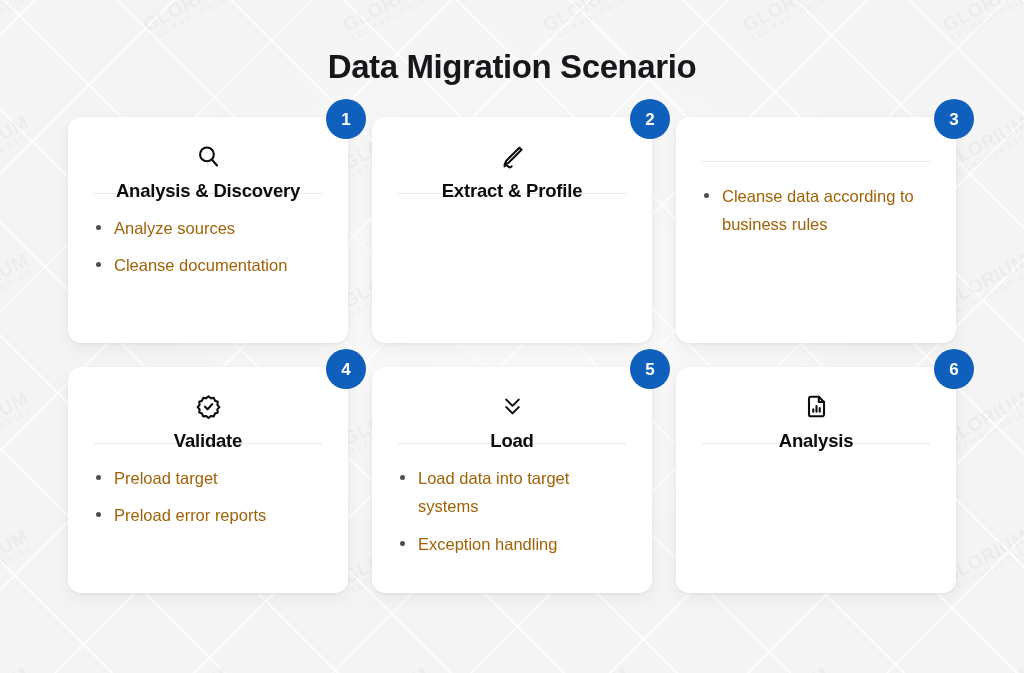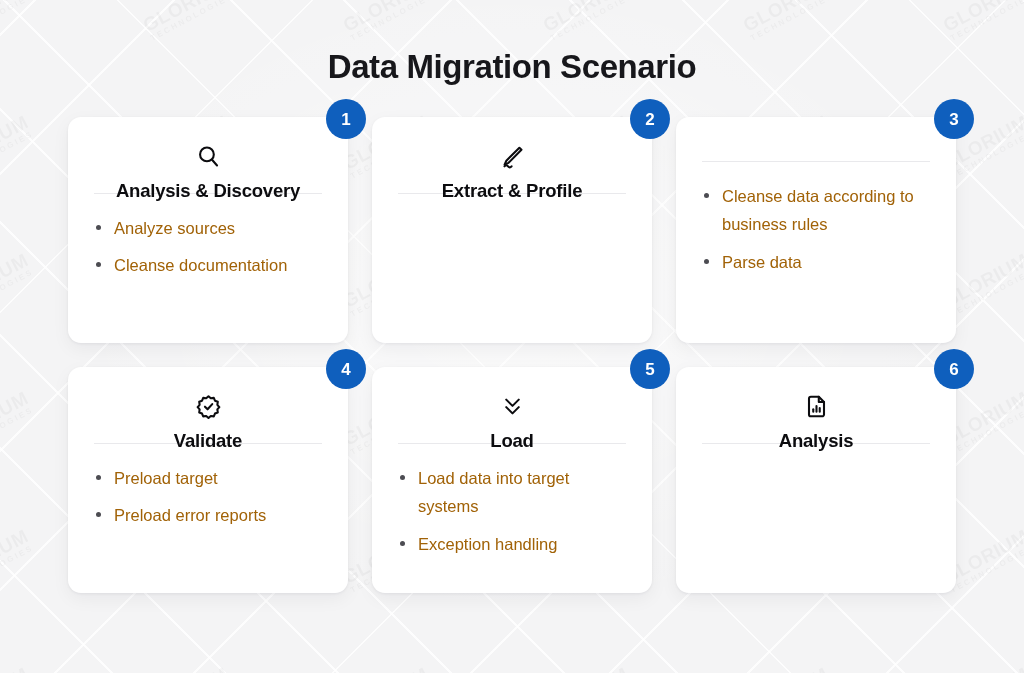--- a/index.html
+++ b/index.html
@@ -335,21 +335,20 @@
           </span>
           <span class="card-title">Extract &amp; Profile</span>
         </div>
         <div class="divider"></div>
       </div>
       <div class="card">
         <div class="badge">3</div>
         <div class="divider"></div>
         <ul class="bullets">
           <li>Cleanse data according to business rules</li>
-          <li>Parse data</li>
         </ul>
       </div>
       <div class="card">
         <div class="badge">4</div>
         <div class="card-head">
           <span class="card-icon">
             <svg width="25" height="25" viewBox="0 0 24 24" fill="none" stroke="currentColor" stroke-width="2" stroke-linecap="round" stroke-linejoin="round">
               <path d="M12 2.2 l2.2 1.9 2.9 -0.4 1.1 2.7 2.7 1.1 -0.4 2.9 1.9 2.2 -1.9 2.2 0.4 2.9 -2.7 1.1 -1.1 2.7 -2.9 -0.4 -2.2 1.9 -2.2 -1.9 -2.9 0.4 -1.1 -2.7 -2.7 -1.1 0.4 -2.9 -1.9 -2.2 1.9 -2.2 -0.4 -2.9 2.7 -1.1 1.1 -2.7 2.9 0.4 Z"></path>
               <polyline points="8.6,12.2 11.1,14.7 15.6,9.7"></polyline>
             </svg>

